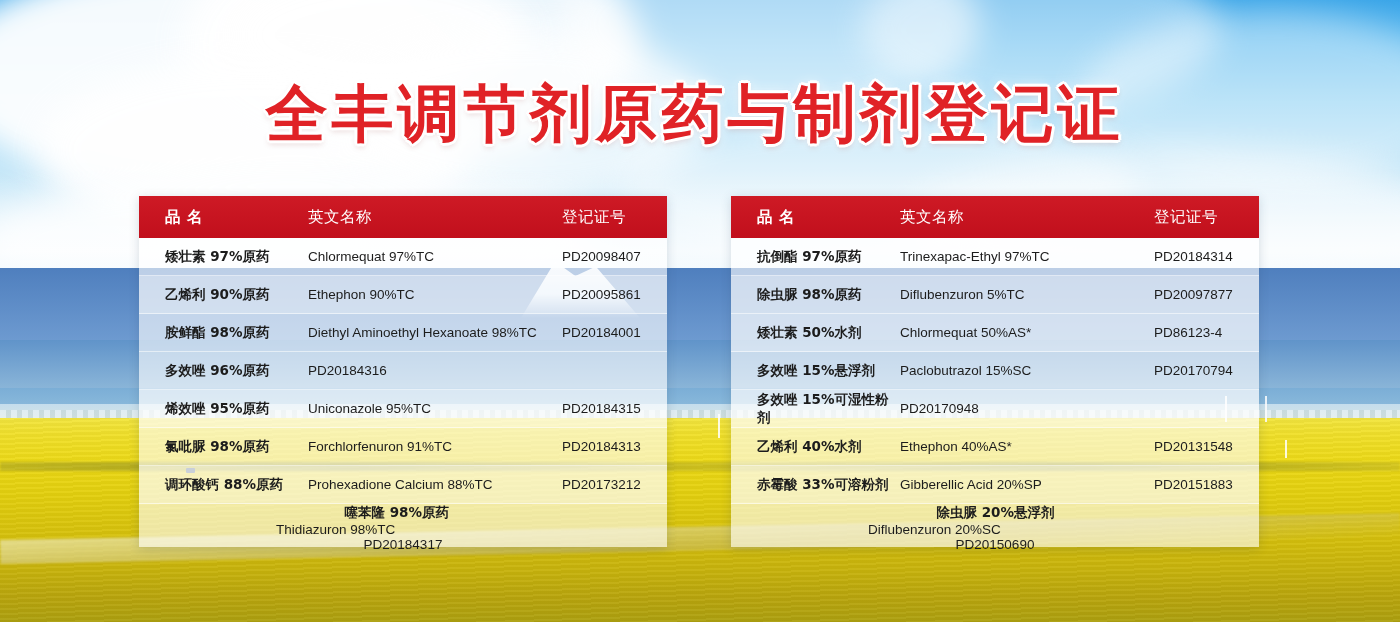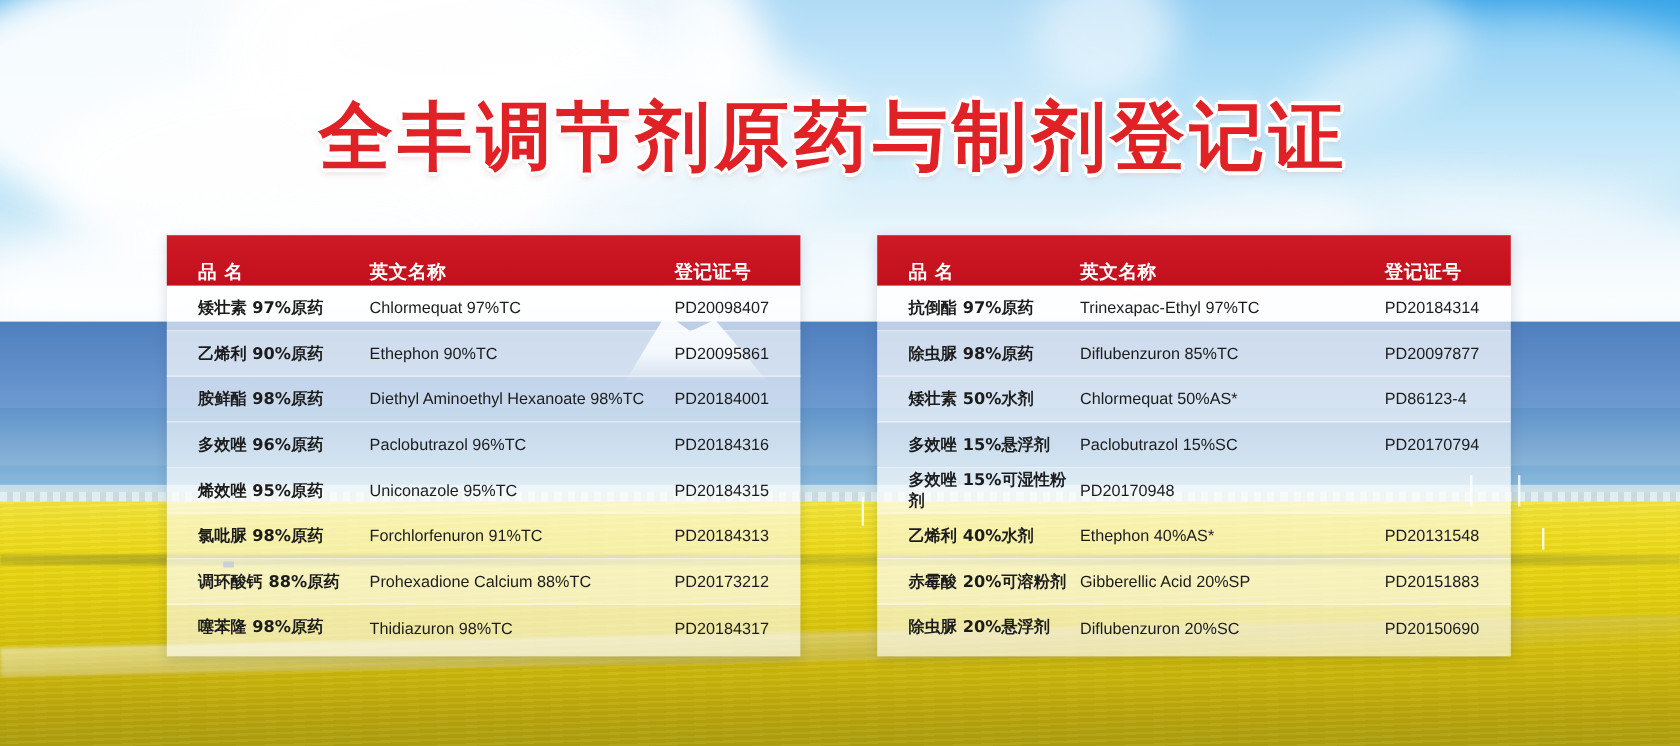--- a/index.html
+++ b/index.html
@@ -117,36 +117,36 @@
   
   .table {
     position:absolute; top:196px; width:528px; height:351px;
     background:rgba(255,255,255,.62);
     box-shadow:0 2px 10px rgba(40,60,90,.18);
   }
   #tableLeft  { left:139px; }
   #tableRight { left:731px; }
 
   .thead {
-    display:flex; align-items:flex-end; height:42px;
+    display:flex; align-items:center; height:42px;
     background:#c8121f;
     background:linear-gradient(180deg,#ce1a25 0%,#c10f1c 100%);
   }
   .thead .cell {
-    color:#ffffff; font-weight:bold; font-size:15.5px;
+    color:#ffffff; font-weight:normal; font-size:15.5px;
     font-family:"DejaVu Sans","Liberation Sans",sans-serif;
     letter-spacing:.5px;
   }
   .tbody { }
   .trow {
     display:flex; align-items:center; height:38px;
     border-bottom:1px solid rgba(255,255,255,.55);
     position:relative;
   }
-  .trow:last-child { border-bottom:none; }
+  .trow:last-child { border-bottom:none;flex-direction:column; }
   .trow.alt { background:rgba(255,255,255,.26); }
   .trow .cell { font-size:13.5px; color:#1c1c1c; }
   .cell.c1 { width:169px; padding-left:26px;
              font-family:"DejaVu Sans","Liberation Sans",sans-serif;
              font-weight:bold; }
   .cell.c2 { width:254px; padding-left:0px; }
   .cell.c3 { flex:1; padding-left:0px; }
   .thead .cell.c1 { padding-left:26px; }
 </style>
 </head>
@@ -201,21 +201,20 @@
         <div class="cell c2">Ethephon 90%TC</div>
         <div class="cell c3">PD20095861</div>
       </div>
       <div class="trow">
         <div class="cell c1">胺鲜酯 98%原药</div>
         <div class="cell c2">Diethyl Aminoethyl Hexanoate 98%TC</div>
         <div class="cell c3">PD20184001</div>
       </div>
       <div class="trow">
         <div class="cell c1">多效唑 96%原药</div>
-        <div class="cell c2">Paclobutrazol 96%TC</div>
         <div class="cell c3">PD20184316</div>
       </div>
       <div class="trow alt">
         <div class="cell c1">烯效唑 95%原药</div>
         <div class="cell c2">Uniconazole 95%TC</div>
         <div class="cell c3">PD20184315</div>
       </div>
       <div class="trow">
         <div class="cell c1">氯吡脲 98%原药</div>
         <div class="cell c2">Forchlorfenuron 91%TC</div>
@@ -241,21 +240,21 @@
     <div class="cell c3">登记证号</div>
   </div>
   <div class="tbody" id="bodyRight">
       <div class="trow">
         <div class="cell c1">抗倒酯 97%原药</div>
         <div class="cell c2">Trinexapac-Ethyl 97%TC</div>
         <div class="cell c3">PD20184314</div>
       </div>
       <div class="trow alt">
         <div class="cell c1">除虫脲 98%原药</div>
-        <div class="cell c2">Diflubenzuron 85%TC</div>
+        <div class="cell c2">Diflubenzuron 5%TC</div>
         <div class="cell c3">PD20097877</div>
       </div>
       <div class="trow alt">
         <div class="cell c1">矮壮素 50%水剂</div>
         <div class="cell c2">Chlormequat 50%AS*</div>
         <div class="cell c3">PD86123-4</div>
       </div>
       <div class="trow">
         <div class="cell c1">多效唑 15%悬浮剂</div>
         <div class="cell c2">Paclobutrazol 15%SC</div>
@@ -264,21 +263,21 @@
       <div class="trow alt">
         <div class="cell c1">多效唑 15%可湿性粉剂</div>
         <div class="cell c3">PD20170948</div>
       </div>
       <div class="trow">
         <div class="cell c1">乙烯利 40%水剂</div>
         <div class="cell c2">Ethephon 40%AS*</div>
         <div class="cell c3">PD20131548</div>
       </div>
       <div class="trow alt">
-        <div class="cell c1">赤霉酸 20%可溶粉剂</div>
+        <div class="cell c1">赤霉酸 33%可溶粉剂</div>
         <div class="cell c2">Gibberellic Acid 20%SP</div>
         <div class="cell c3">PD20151883</div>
       </div>
       <div class="trow">
         <div class="cell c1">除虫脲 20%悬浮剂</div>
         <div class="cell c2">Diflubenzuron 20%SC</div>
         <div class="cell c3">PD20150690</div>
       </div>
     </div>
 </div>

